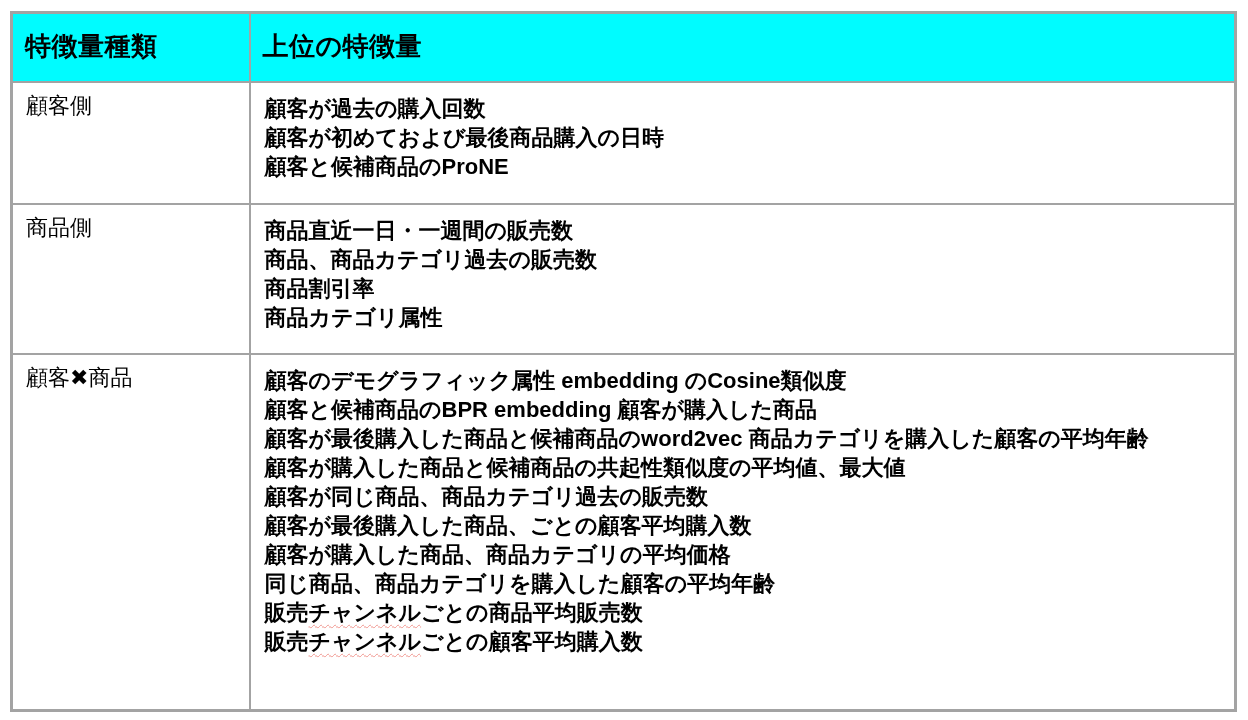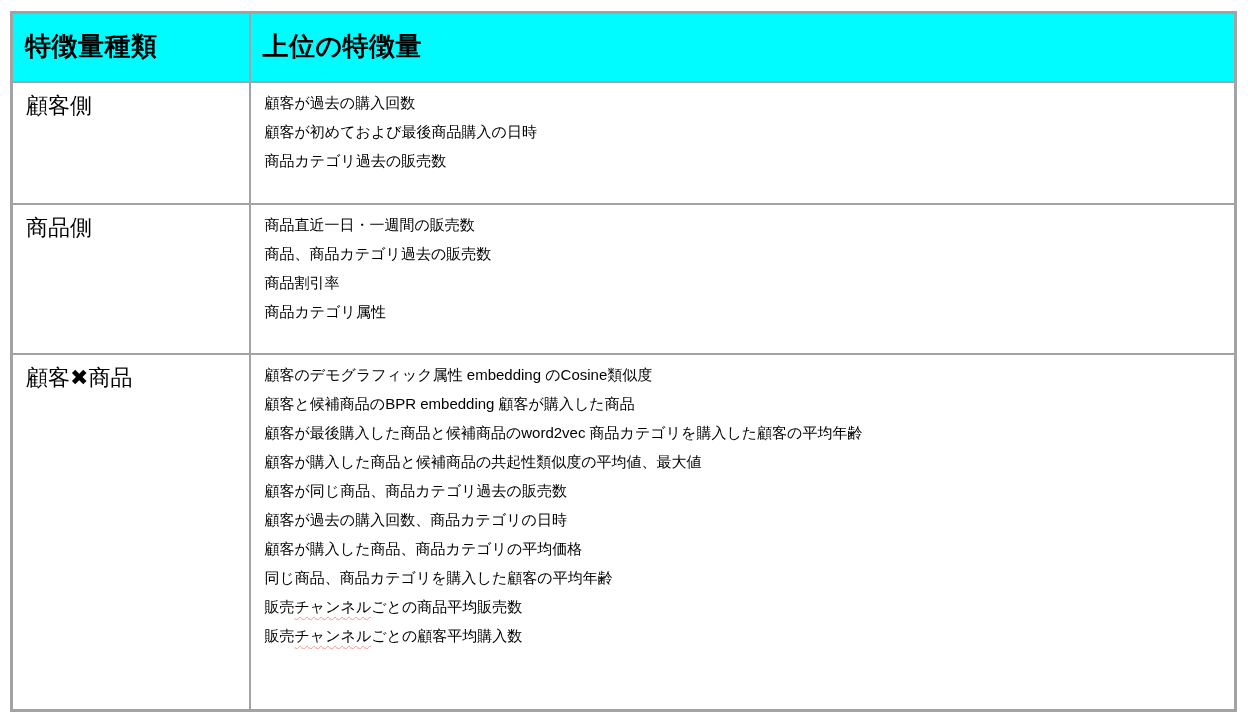--- a/index.html
+++ b/index.html
@@ -54,23 +54,24 @@
   .feature-table tbody tr.row-1 { height: 150px; }
   .feature-table tbody tr.row-2 { height: 357px; }
 
   .feature-table td.cat-cell {
     font-size: 22px;
     padding: 8px 8px 0 13px;
     line-height: 29px;
   }
 
   .feature-table td.features-cell {
-    font-size: 15px;
-    padding: 5px 10px 0 14px;
+    font-size: 22px;
+    padding: 11px 10px 0 14px;
     line-height: 29px;
+    font-weight: bold;
   }
 
   .feature-line { white-space: nowrap; }
 
   .wavy {
     text-decoration: underline;
     text-decoration-style: wavy;
     text-decoration-color: var(--spell-color, #f0968f);
     text-decoration-thickness: 1px;
     text-underline-offset: 4px;
@@ -91,41 +92,41 @@
         <th>特徴量種類</th>
         <th>上位の特徴量</th>
       </tr>
     </thead>
     <tbody id="table-body">
         <tr class="row-0">
           <td class="cat-cell">顧客側</td>
           <td class="features-cell">
             <div class="feature-line">顧客が過去の購入回数</div>
             <div class="feature-line">顧客が初めておよび最後商品購入の日時</div>
-            <div class="feature-line">商品カテゴリ過去の販売数</div>
+            <div class="feature-line">顧客と候補商品のProNE</div>
           </td>
         </tr>
         <tr class="row-1">
           <td class="cat-cell">商品側</td>
           <td class="features-cell">
             <div class="feature-line">商品直近一日・一週間の販売数</div>
             <div class="feature-line">商品、商品カテゴリ過去の販売数</div>
             <div class="feature-line">商品割引率</div>
             <div class="feature-line">商品カテゴリ属性</div>
           </td>
         </tr>
         <tr class="row-2">
           <td class="cat-cell">顧客✖商品</td>
           <td class="features-cell">
             <div class="feature-line">顧客のデモグラフィック属性 embedding のCosine類似度</div>
             <div class="feature-line">顧客と候補商品のBPR embedding 顧客が購入した商品</div>
             <div class="feature-line">顧客が最後購入した商品と候補商品のword2vec 商品カテゴリを購入した顧客の平均年齢</div>
             <div class="feature-line">顧客が購入した商品と候補商品の共起性類似度の平均値、最大値</div>
             <div class="feature-line">顧客が同じ商品、商品カテゴリ過去の販売数</div>
-            <div class="feature-line">顧客が過去の購入回数、商品カテゴリの日時</div>
+            <div class="feature-line">顧客が最後購入した商品、ごとの顧客平均購入数</div>
             <div class="feature-line">顧客が購入した商品、商品カテゴリの平均価格</div>
             <div class="feature-line">同じ商品、商品カテゴリを購入した顧客の平均年齢</div>
             <div class="feature-line">販売<span class="wavy">チャンネル</span>ごとの商品平均販売数</div>
             <div class="feature-line">販売<span class="wavy">チャンネル</span>ごとの顧客平均購入数</div>
           </td>
         </tr>
       </tbody>
   </table>
 </div>
 

